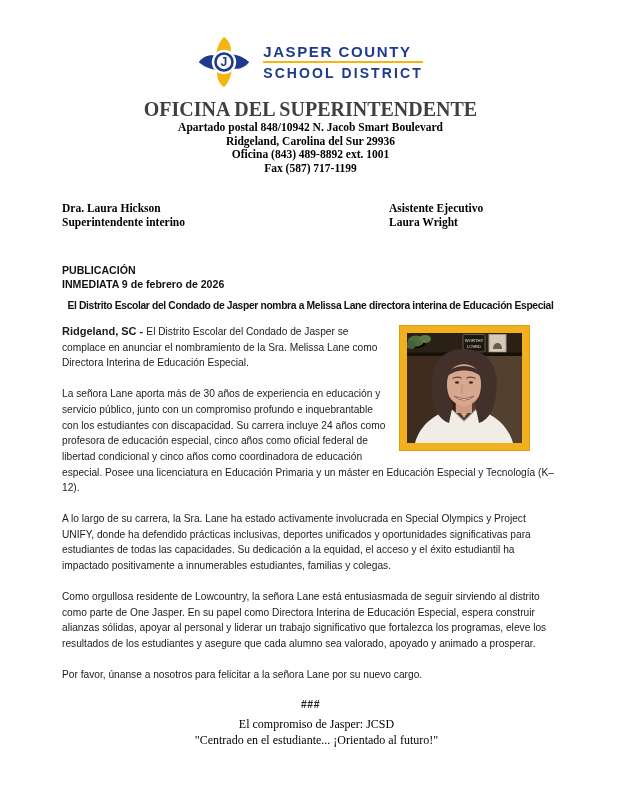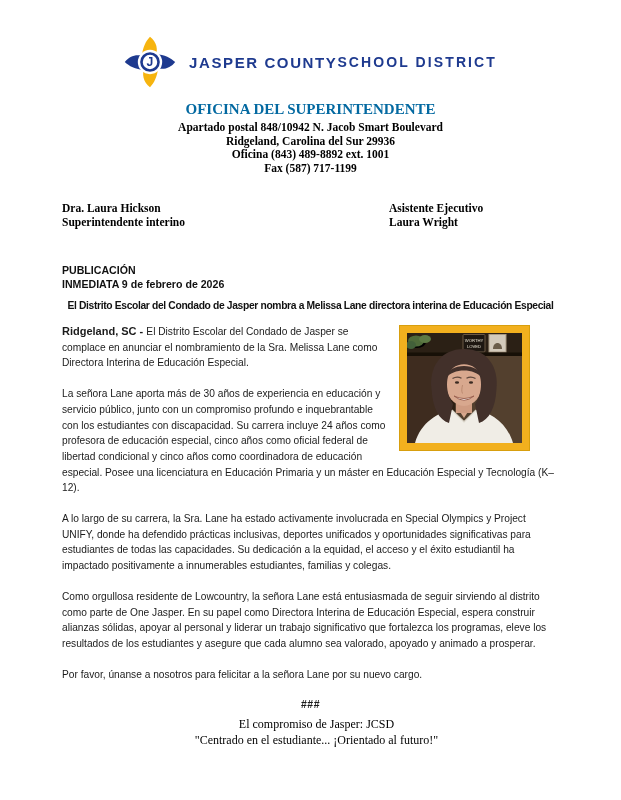--- a/index.html
+++ b/index.html
@@ -10,28 +10,28 @@
     background:#ffffff;
     overflow:hidden;
     font-family:"Liberation Sans",sans-serif;
     color:#1b1b1b;
     box-sizing:border-box;
     padding:34px 62px 0 62px;
   }
   
   .logo-row{display:flex;justify-content:center;align-items:center;gap:13px;}
   .logo-icon{width:52px;height:56px;flex:0 0 auto;}
-  .logo-text{display:flex;flex-direction:row;}
+  .logo-text{display:flex;flex-direction:column;}
   .logo-line1{font-size:15px;font-weight:bold;color:#1e3a8f;letter-spacing:1.6px;line-height:17px;}
   .logo-divider{height:2px;background:#f6b40f;margin:1px 0 2px 0;}
   .logo-line2{font-size:14px;font-weight:bold;color:#1e3a8f;letter-spacing:2.1px;line-height:16px;}
   .office-title{
     margin:9px 0 2px 0;text-align:center;
     font-family:"Liberation Serif",serif;
-    font-size:15px;font-weight:bold;color:#0369a1;line-height:20px;
+    font-size:20px;font-weight:bold;color:#404040;line-height:20px;
   }
   .addr{
     text-align:center;font-family:"Liberation Serif",serif;
     font-size:11.5px;font-weight:bold;color:#000;line-height:13.5px;
   }
   
   .contacts{display:flex;justify-content:space-between;margin-top:27px;}
   .contact{font-family:"Liberation Serif",serif;font-size:11.5px;font-weight:bold;line-height:13.5px;color:#000;}
   .contact.right{width:170px;}
   

